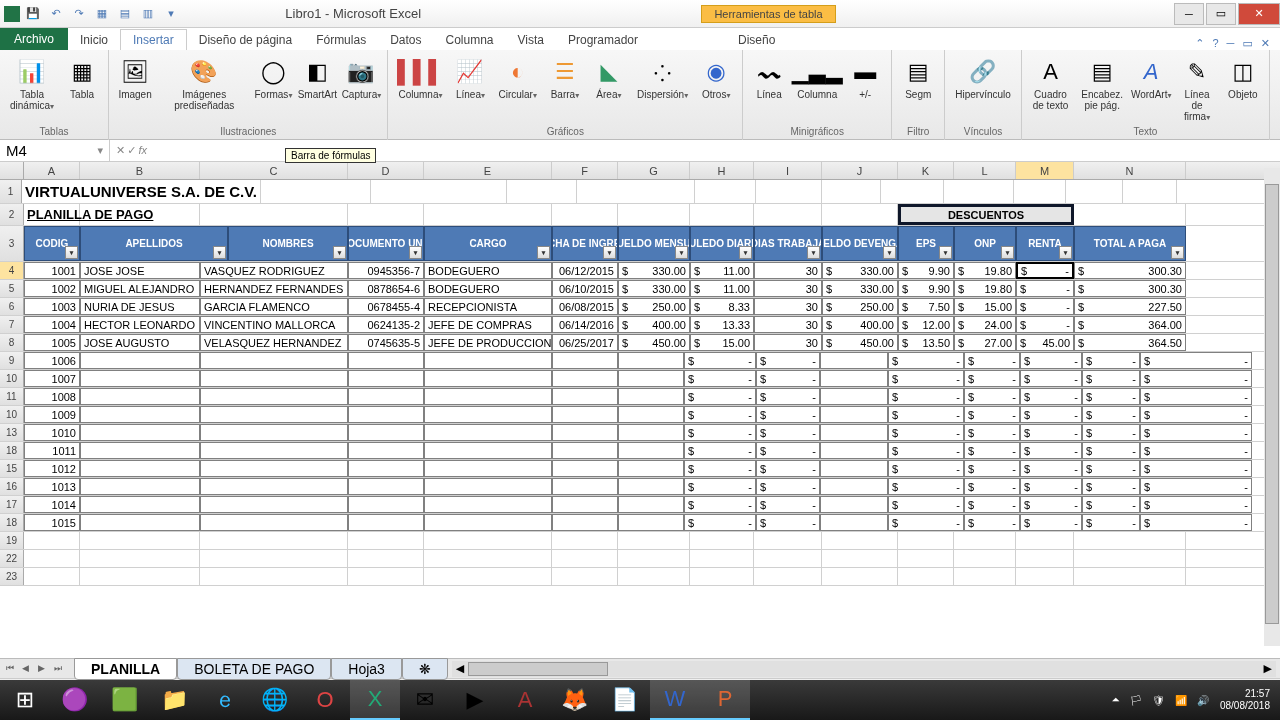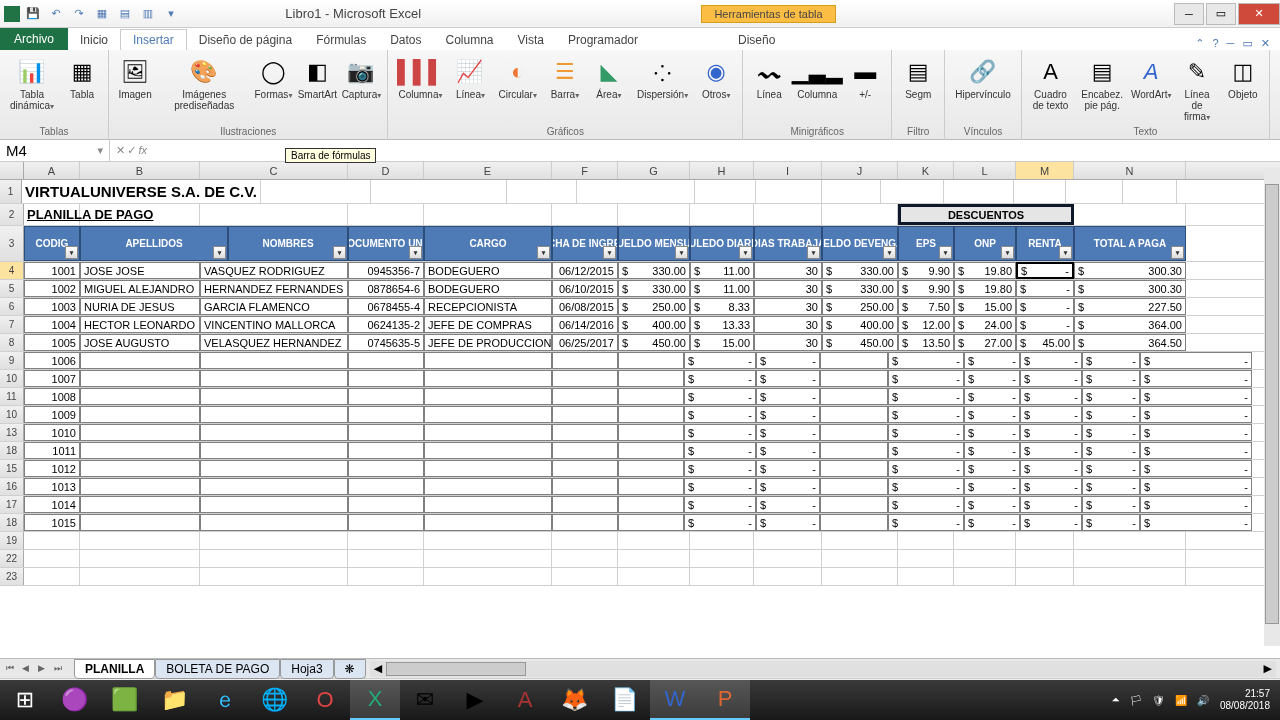--- a/index.html
+++ b/index.html
@@ -61,21 +61,21 @@
 .num { justify-content: flex-end; }
 .money { display: flex; justify-content: space-between; }
 .money span:first-child { margin-right: 4px; }
 .desc-header { border: 3px solid #0f172a; background: #e5e5e5; text-align: center; font-weight: bold; justify-content: center; }
 .sel-cell { border: 2px solid #000 !important; }
 
 
 .sheet-tabs-row { height: 20px; display: flex; align-items: center; background: #e8e8e8; border-top: 1px solid #bbb; }
 .sheet-nav { display: flex; gap: 2px; padding: 0 6px; }
 .sheet-nav-btn { width: 14px; font-size: 9px; color: #666; cursor: pointer; }
-.sheet-tab { padding: 2px 10px; background: #fff; border: 1px solid #999; border-radius: 0 0 4px 4px; font-size: 12px; cursor: pointer; }
+.sheet-tab { padding: 2px 16px; background: #fff; border: 1px solid #999; border-radius: 0 0 4px 4px; font-size: 14px; cursor: pointer; }
 .sheet-tab.active { background: #fff; font-weight: bold; }
 .sheet-tab.inactive { background: #dce6f2; }
 .hscroll { flex: 1; height: 16px; background: #e0e0e0; margin: 0 4px; display: flex; align-items: center; }
 .hscroll-thumb { width: 140px; height: 14px; background: #ccc; border: 1px solid #999; }
 
 
 .status-bar { height: 20px; background: linear-gradient(#f0f0f0,#e0e0e0); display: flex; align-items: center; padding: 0 6px; font-size: 10px; color: #444; border-top: 1px solid #ccc; }
 .status-right { margin-left: auto; display: flex; gap: 10px; align-items: center; }
 .view-btns { display: flex; gap: 1px; }
 .view-btn { width: 20px; height: 16px; border: 1px solid #999; background: #f0f0f0; }

